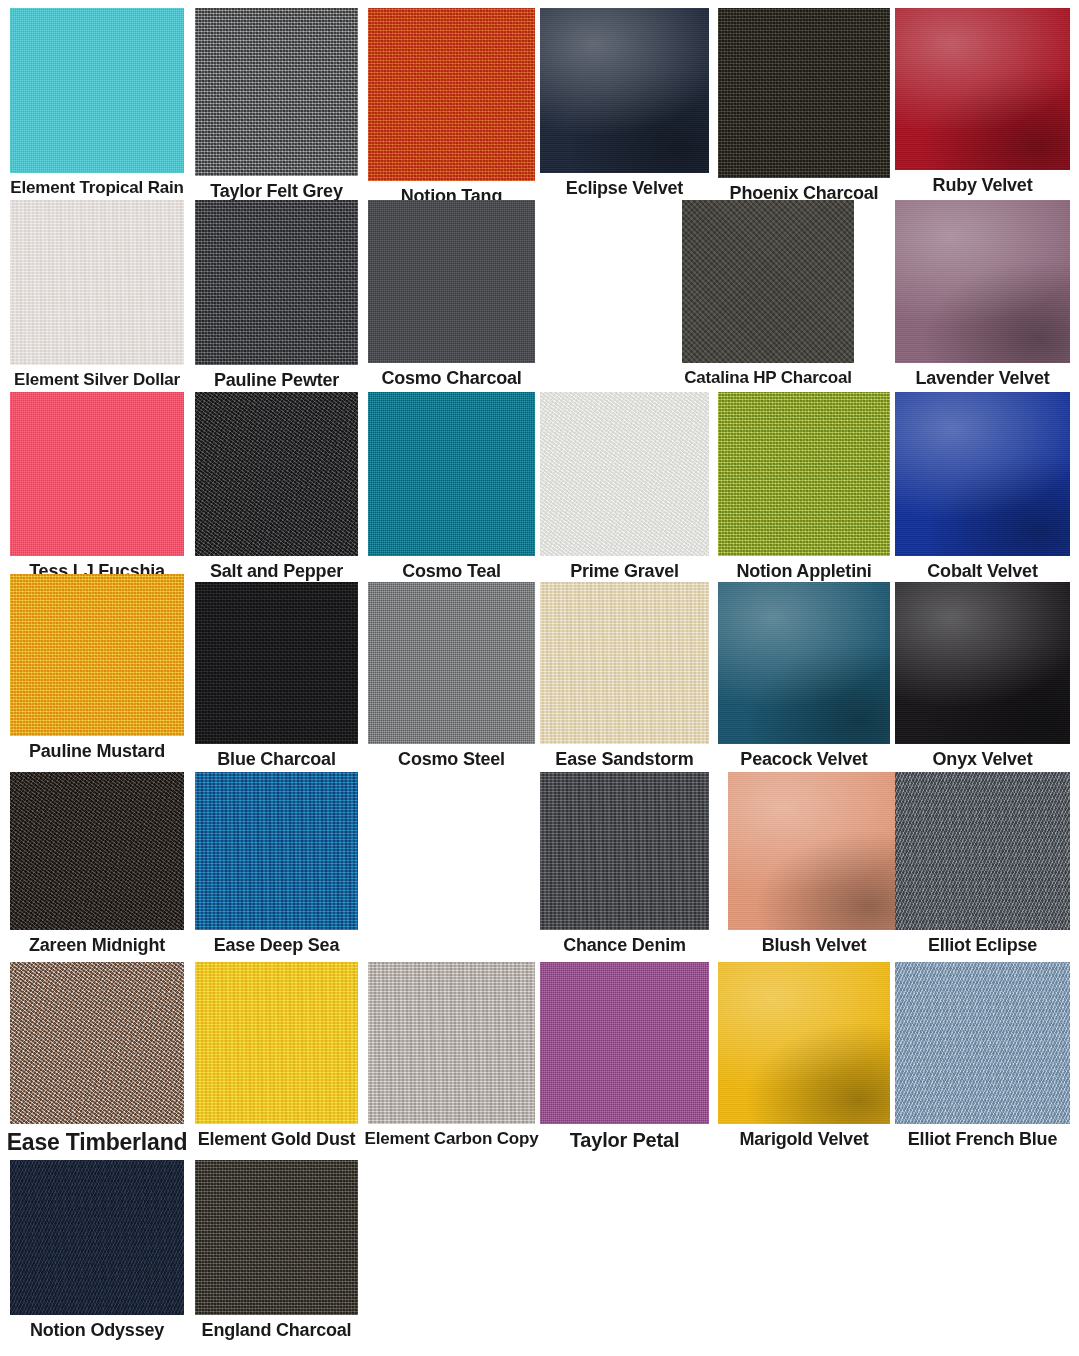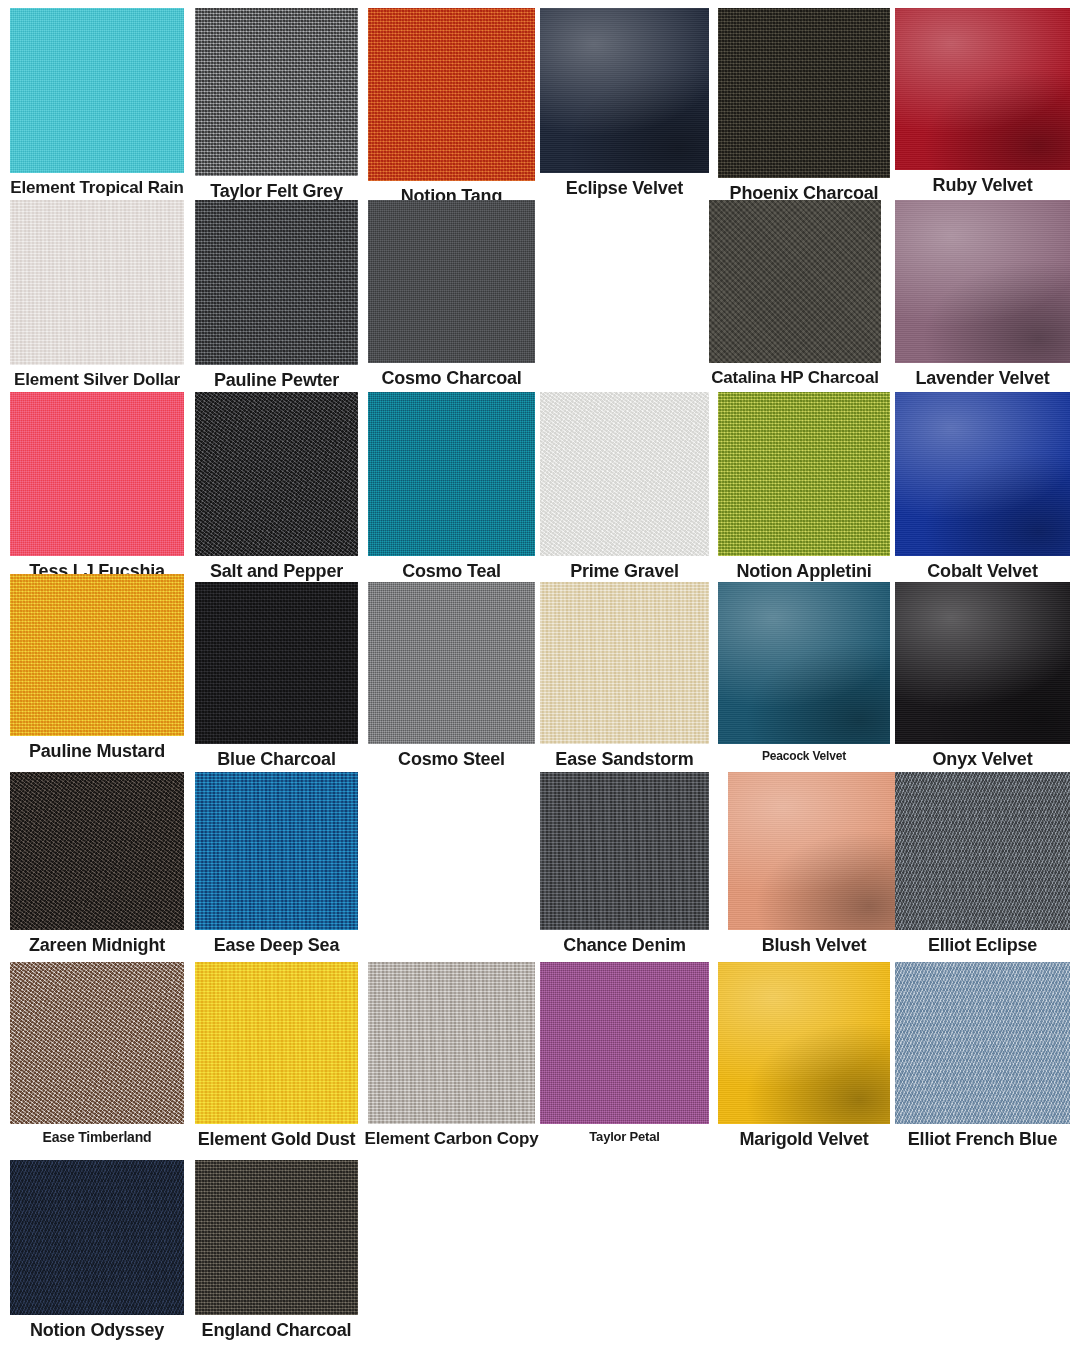--- a/index.html
+++ b/index.html
@@ -138,21 +138,21 @@
       <div class="label" style="font-size: 17px; margin-top: 6px; color: rgb(26, 26, 26);">Element Silver Dollar</div>
     </div>
     <div class="cell" style="position: absolute; left: 195px; top: 200px; width: 163px;">
       <div class="swatch tex-coarse" style="width: 163px; height: 165px; background-color: rgb(84, 86, 89);"></div>
       <div class="label" style="font-size: 18px; margin-top: 6px; color: rgb(26, 26, 26);">Pauline Pewter</div>
     </div>
     <div class="cell" style="position: absolute; left: 368px; top: 200px; width: 167px;">
       <div class="swatch tex-weave" style="width: 167px; height: 163px; background-color: rgb(75, 77, 80);"></div>
       <div class="label" style="font-size: 18px; margin-top: 6px; color: rgb(26, 26, 26);">Cosmo Charcoal</div>
     </div>
-    <div class="cell" style="position: absolute; left: 709px; top: 200px; width: 172px;">
+    <div class="cell" style="position: absolute; left: 682px; top: 200px; width: 172px;">
       <div class="swatch tex-herring" style="width: 172px; height: 163px; background-color: rgb(73, 71, 65);"></div>
       <div class="label" style="font-size: 17px; margin-top: 6px; color: rgb(26, 26, 26);">Catalina HP Charcoal</div>
     </div>
     <div class="cell" style="position: absolute; left: 895px; top: 200px; width: 175px;">
       <div class="swatch tex-velvet" style="width: 175px; height: 163px; background-color: rgb(138, 101, 122);">
         <div class="sheen"></div>
       </div>
       <div class="label" style="font-size: 18px; margin-top: 6px; color: rgb(26, 26, 26);">Lavender Velvet</div>
     </div>
     <div class="cell" style="position: absolute; left: 10px; top: 392px; width: 174px;">
@@ -194,21 +194,21 @@
       <div class="label" style="font-size: 18px; margin-top: 6px; color: rgb(26, 26, 26);">Cosmo Steel</div>
     </div>
     <div class="cell" style="position: absolute; left: 540px; top: 582px; width: 169px;">
       <div class="swatch tex-linen" style="width: 169px; height: 162px; background-color: rgb(225, 213, 183);"></div>
       <div class="label" style="font-size: 18px; margin-top: 6px; color: rgb(26, 26, 26);">Ease Sandstorm</div>
     </div>
     <div class="cell" style="position: absolute; left: 718px; top: 582px; width: 172px;">
       <div class="swatch tex-velvet" style="width: 172px; height: 162px; background-color: rgb(23, 83, 109);">
         <div class="sheen"></div>
       </div>
-      <div class="label" style="font-size: 12px; margin-top: 6px; color: rgb(26, 26, 26);">Peacock Velvet</div>
+      <div class="label" style="font-size: 18px; margin-top: 6px; color: rgb(26, 26, 26);">Peacock Velvet</div>
     </div>
     <div class="cell" style="position: absolute; left: 895px; top: 582px; width: 175px;">
       <div class="swatch tex-velvet" style="width: 175px; height: 162px; background-color: rgb(21, 19, 22);">
         <div class="sheen"></div>
       </div>
       <div class="label" style="font-size: 18px; margin-top: 6px; color: rgb(26, 26, 26);">Onyx Velvet</div>
     </div>
     <div class="cell" style="position: absolute; left: 10px; top: 772px; width: 174px;">
       <div class="swatch tex-speck" style="width: 174px; height: 158px; background-color: rgb(60, 54, 50);"></div>
       <div class="label" style="font-size: 18px; margin-top: 6px; color: rgb(26, 26, 26);">Zareen Midnight</div>
@@ -226,33 +226,33 @@
         <div class="sheen"></div>
       </div>
       <div class="label" style="font-size: 18px; margin-top: 6px; color: rgb(26, 26, 26);">Blush Velvet</div>
     </div>
     <div class="cell" style="position: absolute; left: 895px; top: 772px; width: 175px;">
       <div class="swatch tex-denim" style="width: 175px; height: 158px; background-color: rgb(99, 104, 110);"></div>
       <div class="label" style="font-size: 18px; margin-top: 6px; color: rgb(26, 26, 26);">Elliot Eclipse</div>
     </div>
     <div class="cell" style="position: absolute; left: 10px; top: 962px; width: 174px;">
       <div class="swatch tex-speck" style="width: 174px; height: 162px; background-color: rgb(158, 139, 127);"></div>
-      <div class="label" style="font-size: 14px; margin-top: 6px; color: rgb(26, 26, 26);">Ease Timberland</div>
+      <div class="label" style="font-size: 23px; margin-top: 6px; color: rgb(26, 26, 26);">Ease Timberland</div>
     </div>
     <div class="cell" style="position: absolute; left: 195px; top: 962px; width: 163px;">
       <div class="swatch tex-linen" style="width: 163px; height: 162px; background-color: rgb(236, 198, 42);"></div>
       <div class="label" style="font-size: 18px; margin-top: 6px; color: rgb(26, 26, 26);">Element Gold Dust</div>
     </div>
     <div class="cell" style="position: absolute; left: 368px; top: 962px; width: 167px;">
       <div class="swatch tex-linen" style="width: 167px; height: 162px; background-color: rgb(184, 179, 174);"></div>
       <div class="label" style="font-size: 17px; margin-top: 6px; color: rgb(26, 26, 26);">Element Carbon Copy</div>
     </div>
     <div class="cell" style="position: absolute; left: 540px; top: 962px; width: 169px;">
       <div class="swatch tex-weave" style="width: 169px; height: 162px; background-color: rgb(151, 83, 141);"></div>
-      <div class="label" style="font-size: 13px; margin-top: 6px; color: rgb(26, 26, 26);">Taylor Petal</div>
+      <div class="label" style="font-size: 20px; margin-top: 6px; color: rgb(26, 26, 26);">Taylor Petal</div>
     </div>
     <div class="cell" style="position: absolute; left: 718px; top: 962px; width: 172px;">
       <div class="swatch tex-velvet" style="width: 172px; height: 162px; background-color: rgb(240, 184, 16);">
         <div class="sheen"></div>
       </div>
       <div class="label" style="font-size: 18px; margin-top: 6px; color: rgb(26, 26, 26);">Marigold Velvet</div>
     </div>
     <div class="cell" style="position: absolute; left: 895px; top: 962px; width: 175px;">
       <div class="swatch tex-denim" style="width: 175px; height: 162px; background-color: rgb(147, 167, 187);"></div>
       <div class="label" style="font-size: 18px; margin-top: 6px; color: rgb(26, 26, 26);">Elliot French Blue</div>

